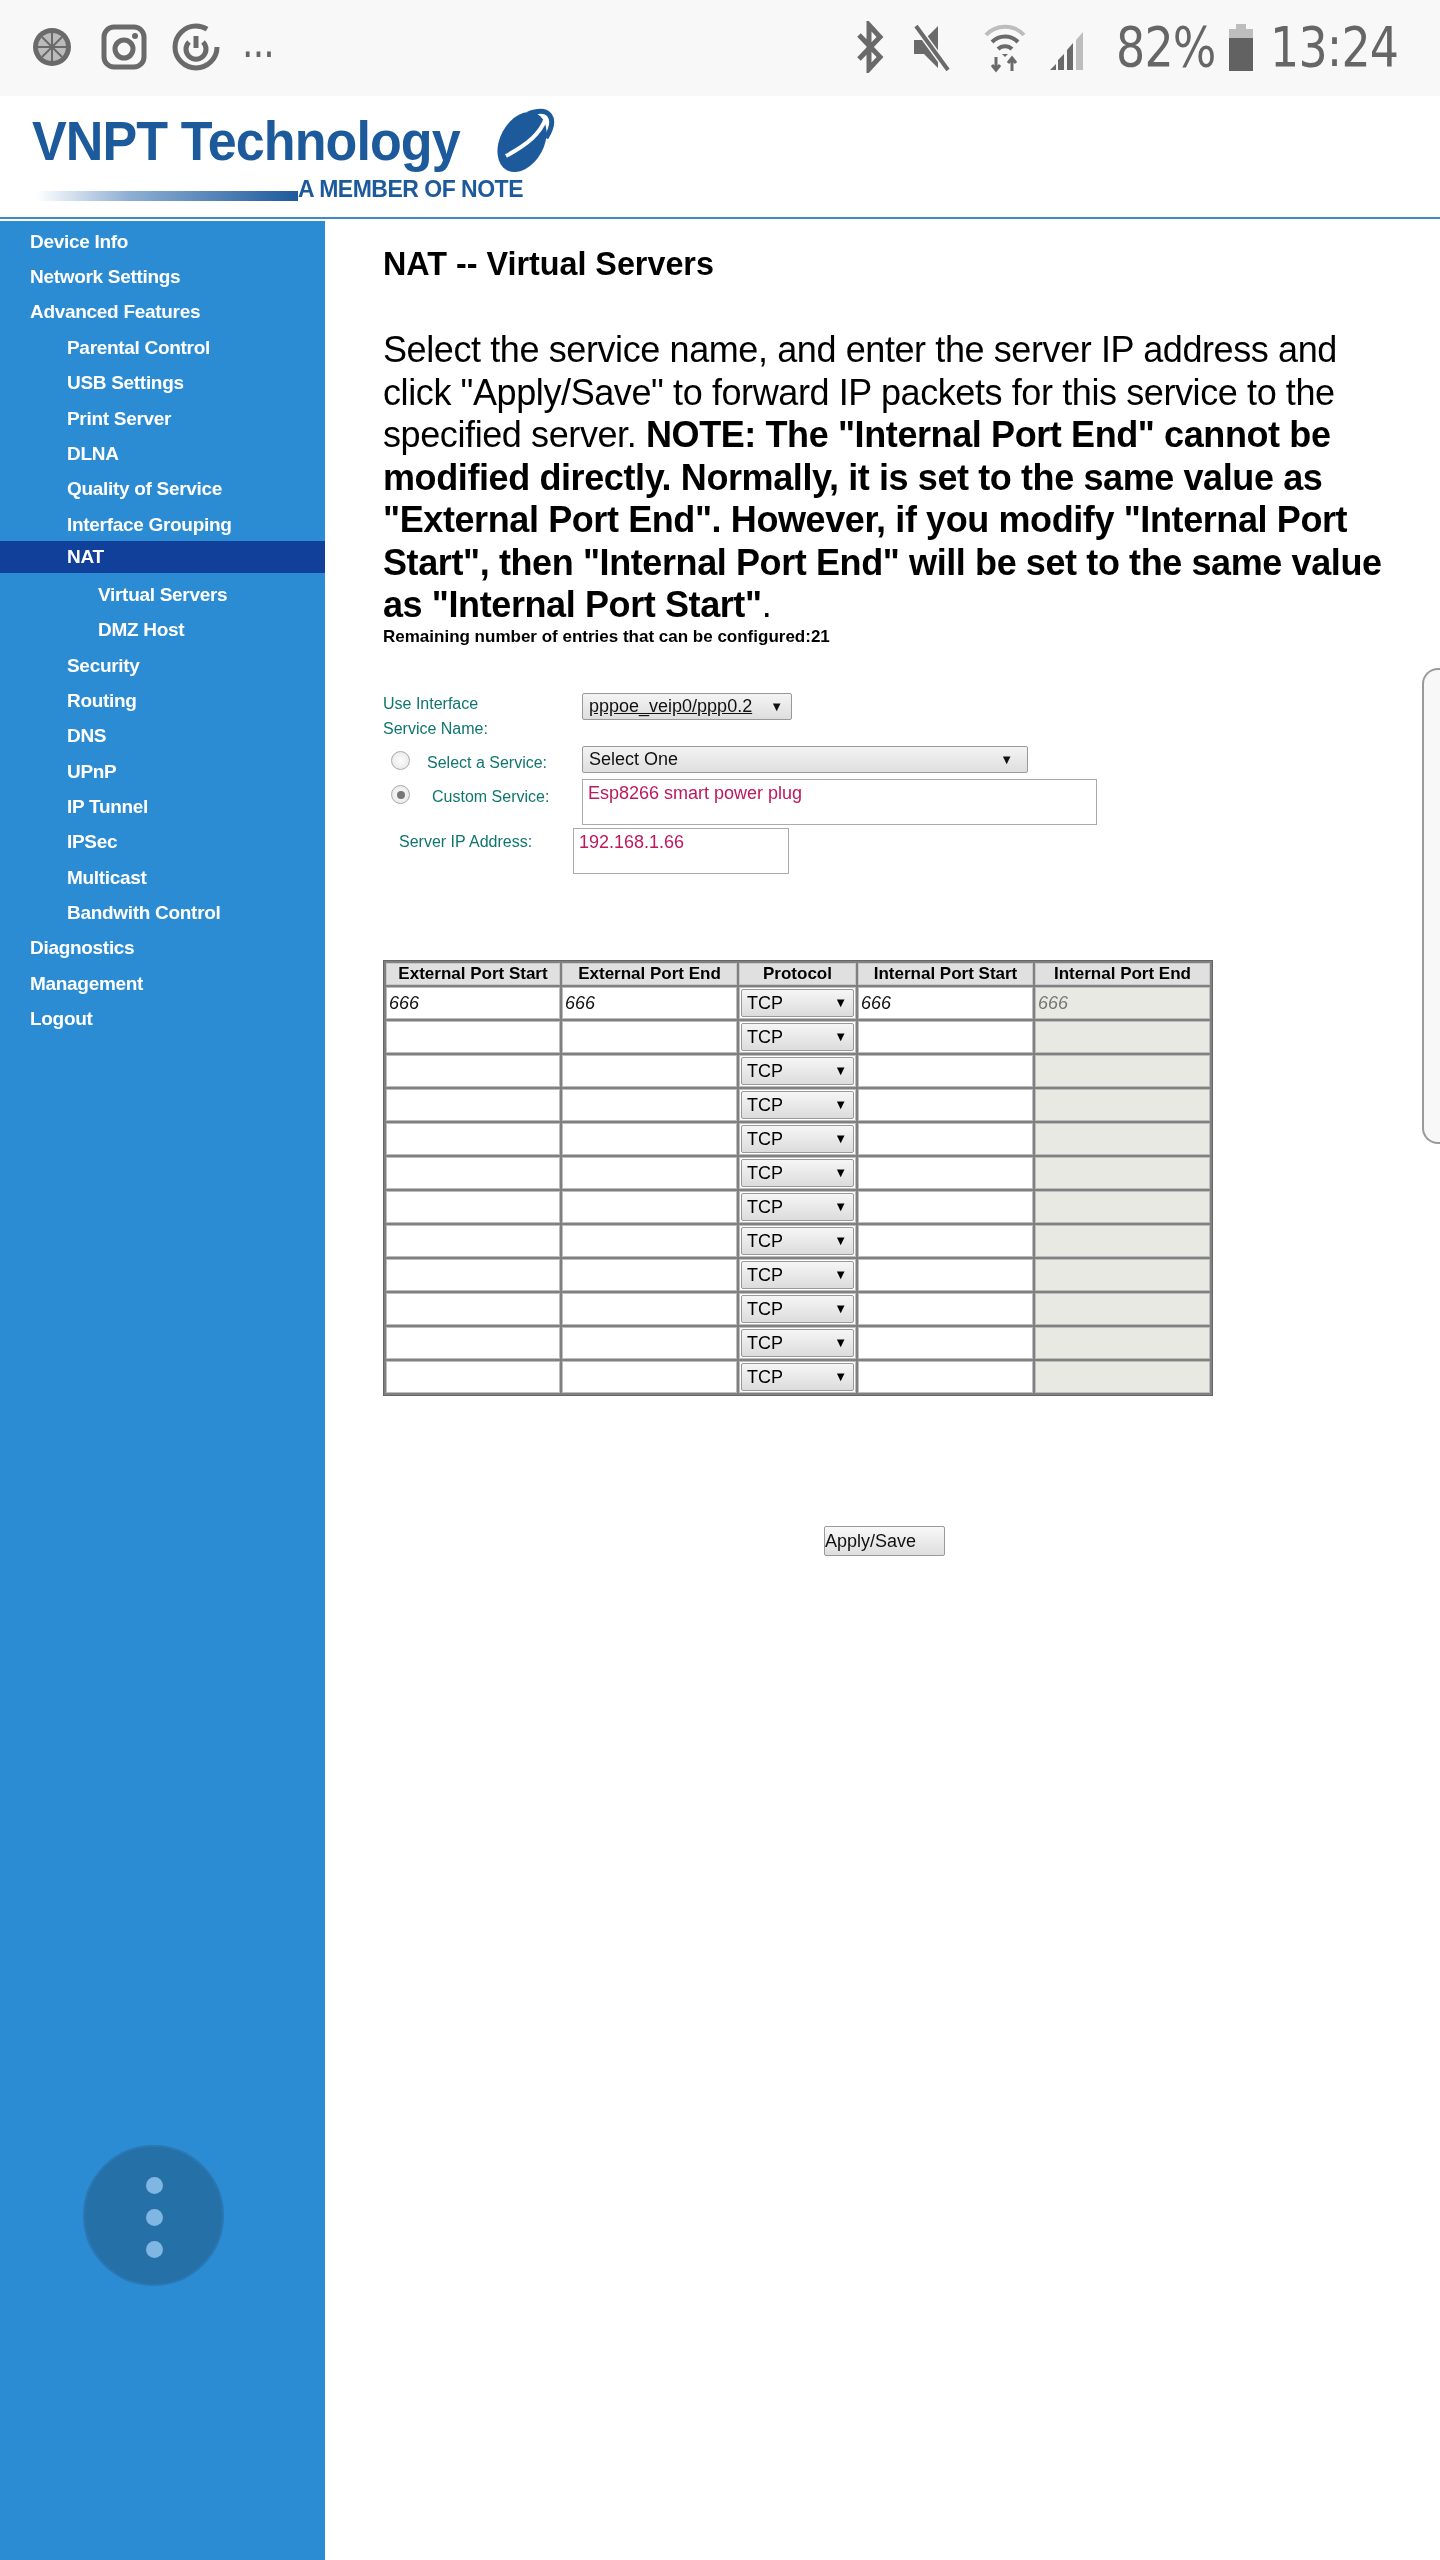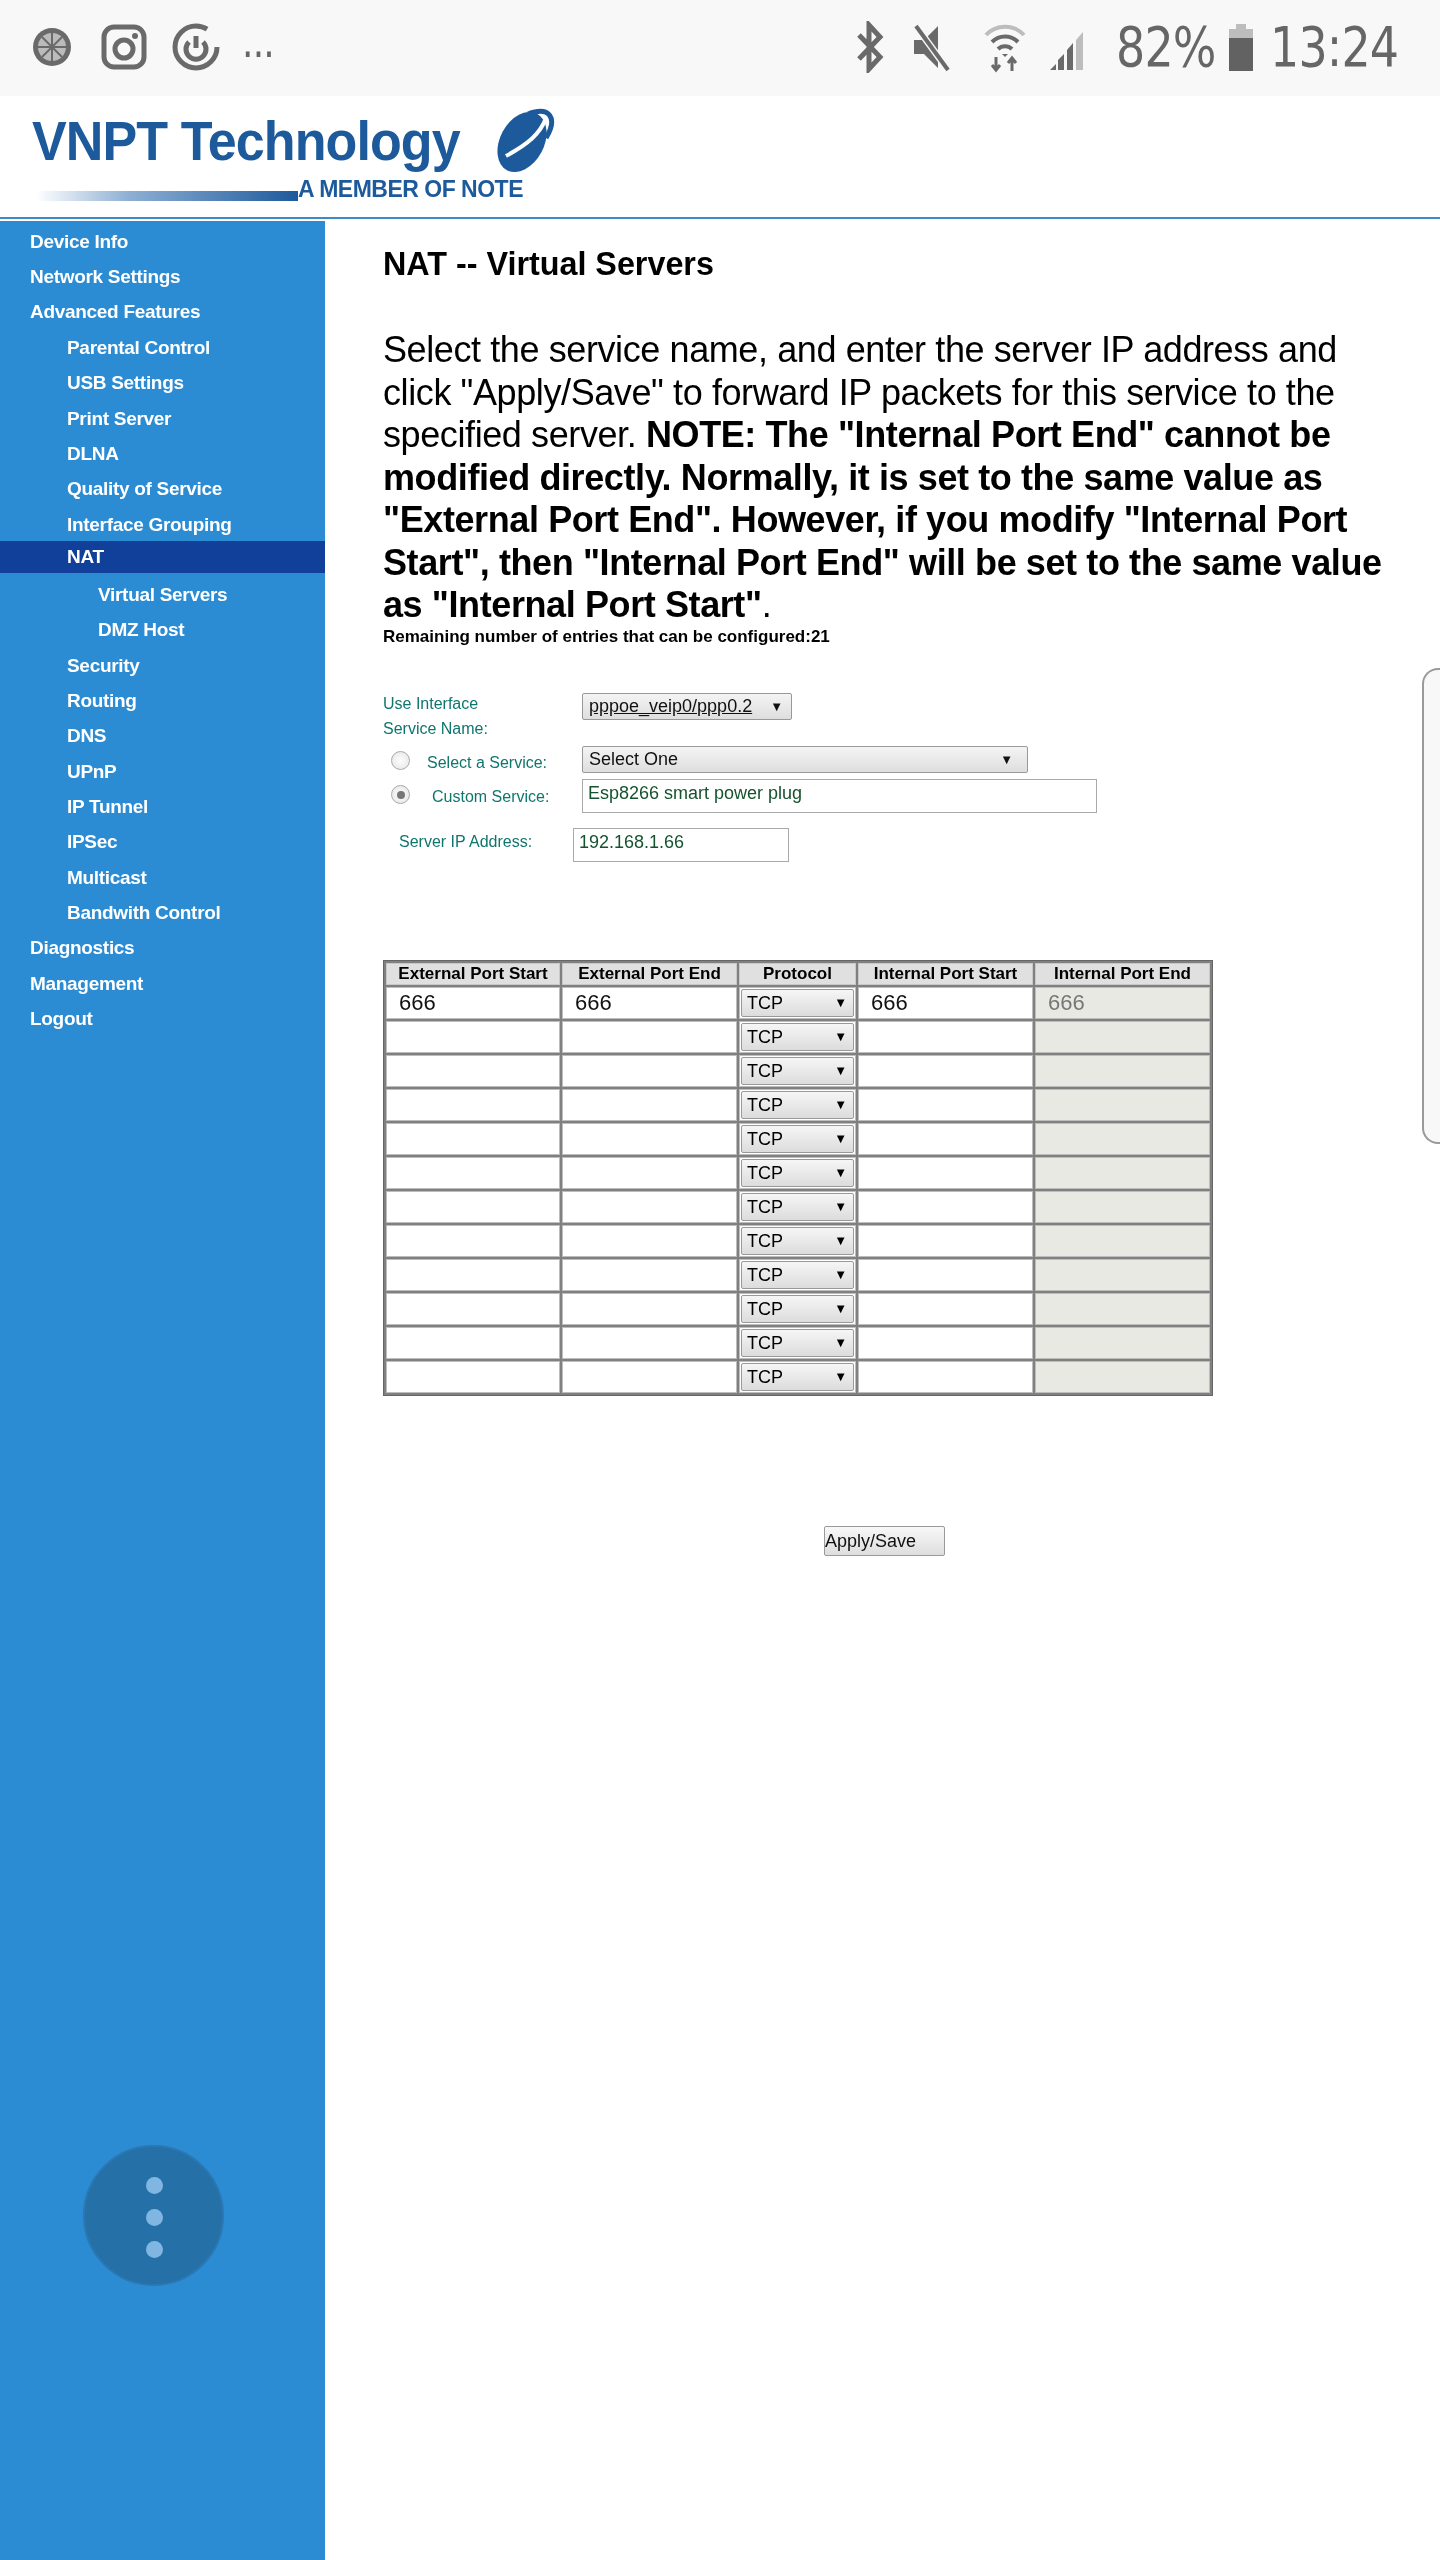--- a/index.html
+++ b/index.html
@@ -31,30 +31,30 @@
 
   
   .page-title { position: absolute; left: 383px; top: 244px; font-size: 34px; font-weight: bold; transform: scaleX(0.95); transform-origin: left top; }
   .desc { position: absolute; left: 383px; top: 329px; width: 1010px; font-size: 36px; line-height: 42.5px; letter-spacing: -0.4px; }
   .desc b { font-weight: bold; }
   .remaining { position: absolute; left: 383px; top: 627px; font-size: 17px; font-weight: bold; }
 
   .lbl { position: absolute; font-size: 16px; color: #0f766e; }
   .select { position: absolute; height: 27px; background: linear-gradient(#f4f4f4, #dedede); border: 1px solid #999; border-radius: 2px; font-size: 18px; line-height: 25px; padding-left: 6px; color: #111; cursor: pointer; }
   .select .arrow { position: absolute; right: 8px; top: 0; font-size: 13px; }
-  .input { position: absolute; height: 34px; background: #fff; border: 1px solid #aaa; font-size: 18px; line-height: 27px; padding-left: 5px; color: #14532d; }
+  .input { position: absolute; height: 46px; background: #fff; border: 1px solid #aaa; font-size: 18px; line-height: 27px; padding-left: 5px; color: #be185d; }
   .radio { position: absolute; width: 19px; height: 19px; border-radius: 50%; border: 1px solid #aaa; background: radial-gradient(#fdfdfd, #e4e4e4); cursor: pointer; }
   .radio.checked::after { content: ""; position: absolute; left: 5px; top: 5px; width: 8px; height: 8px; border-radius: 50%; background: #777; }
 
   
   .ptable { position: absolute; left: 383px; top: 960px; border-collapse: separate; border-spacing: 2px; background: #808080; border: 1px solid #666; }
   .ptable th { background: #e0e0e0; font-size: 17px; font-weight: bold; height: 22px; padding: 0 6px; white-space: nowrap; border: 1px solid #c8c8c8; }
   .ptable td { height: 32px; padding: 0; background: #fff; border: 1px solid #bdbdbd; position: relative; }
   .ptable td.ro { background: #e9e9e3; }
-  .cell-in { width: 100%; height: 100%; font-size: 22px; padding-left: 12px; line-height: 30px; color: #111; }
+  .cell-in { width: 100%; height: 100%; font-size: 18px; padding-left: 2px; line-height: 30px; color: #111; font-style: italic; }
   .cell-in.gray { color: #777; }
   .proto { margin: 1px; height: 28px; background: linear-gradient(#f6f6f6, #dcdcdc); border: 1px solid #999; border-radius: 2px; font-size: 18px; line-height: 26px; padding-left: 5px; position: relative; cursor: pointer; }
   .proto .arrow { position: absolute; right: 6px; top: 0; font-size: 13px; }
 
   .apply { position: absolute; left: 824px; top: 1526px; width: 121px; height: 30px; background: linear-gradient(#f8f8f8, #dedede); border: 1px solid #9a9a9a; border-radius: 2px; font-size: 18px; line-height: 28px; text-align: left; color: #111; cursor: pointer; }
 
   .edge-handle { position: absolute; left: 1422px; top: 668px; width: 30px; height: 476px; border: 2px solid #9a9a9a; border-right: none; border-radius: 16px 0 0 16px; background: #f8f8f8; }
 </style>
 </head>
 <body>

